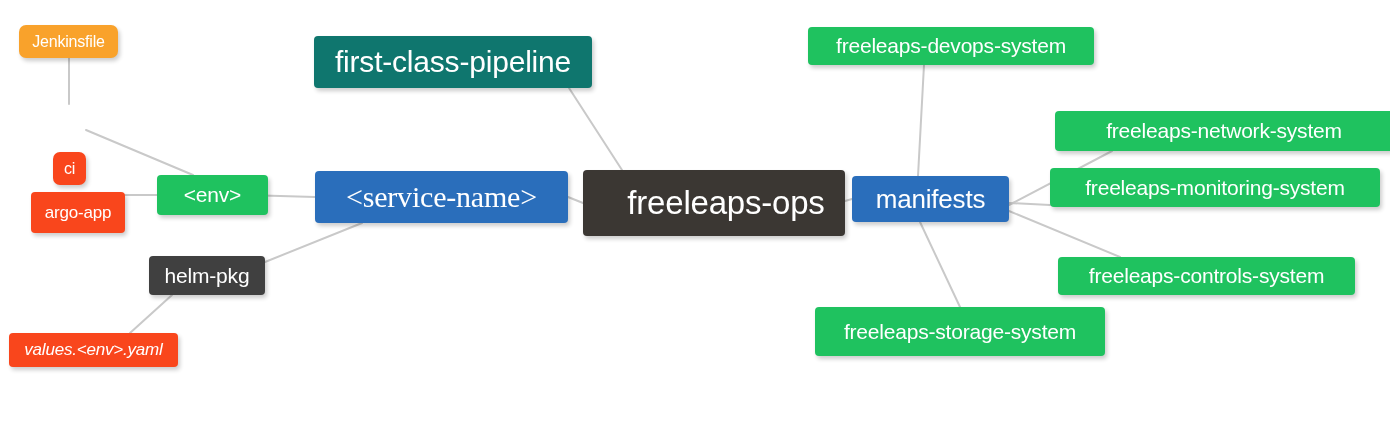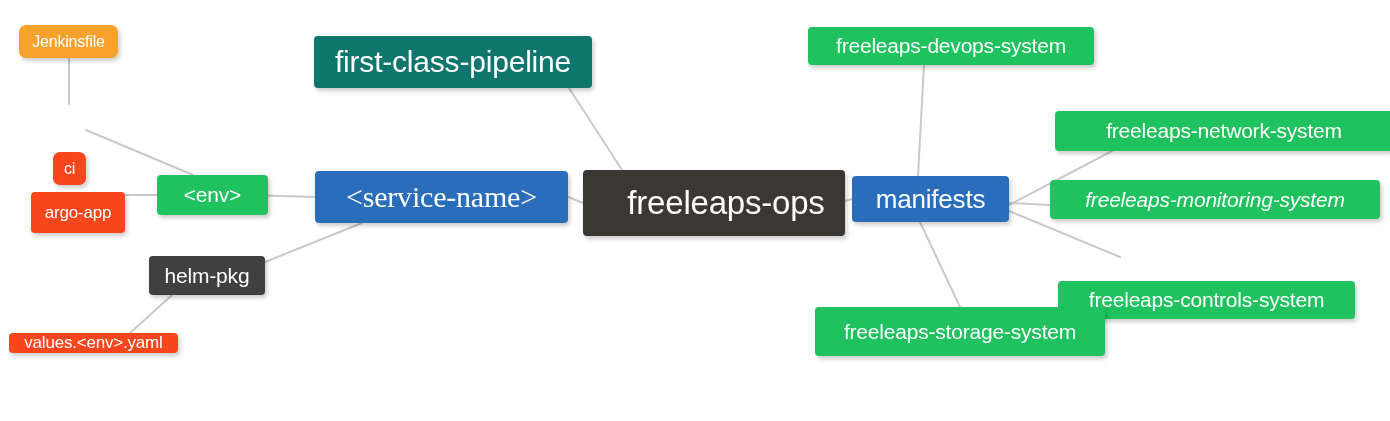--- a/index.html
+++ b/index.html
@@ -91,44 +91,44 @@
       </div>
       <div class="node c-red s-l3" style="left: 31px; top: 192px; width: 94px; height: 41px; background: rgb(249, 70, 28);">
         <span>argo-app</span>
       </div>
       <div class="node c-green s-l2" style="left: 157px; top: 175px; width: 111px; height: 40px; background: rgb(31, 194, 95);">
         <span>&lt;env&gt;</span>
       </div>
       <div class="node c-green s-l2" style="left: 149px; top: 256px; width: 116px; height: 39px; background: #404040;">
         <span>helm-pkg</span>
       </div>
-      <div class="node c-red s-l3" style="left: 9px; top: 333px; width: 169px; height: 20px; background: rgb(249, 70, 28);">
+      <div class="node c-red s-l3" style="left: 9px; top: 333px; width: 169px; height: 34px; background: rgb(249, 70, 28); font-style: italic;">
         <span>values.&lt;env&gt;.yaml</span>
       </div>
       <div class="node c-blue s-l1" style="left: 314px; top: 36px; width: 278px; height: 52px; background: #0f766e;">
         <span>first-class-pipeline</span>
       </div>
       <div class="node c-blue s-l1" style="left: 315px; top: 171px; width: 253px; height: 52px; background: rgb(42, 110, 187); font-family: Liberation Serif, serif;">
         <span>&lt;service-name&gt;</span>
       </div>
       <div class="node c-root s-root" style="left: 583px; top: 170px; width: 262px; height: 66px; background: rgb(59, 55, 51); padding-left: 24px;">
         <span>freeleaps-ops</span>
       </div>
       <div class="node c-blue s-mid" style="left: 852px; top: 176px; width: 157px; height: 46px; background: rgb(42, 110, 187);">
         <span>manifests</span>
       </div>
       <div class="node c-green s-l2" style="left: 800px; top: 27px; width: 286px; height: 38px; background: rgb(31, 194, 95); margin-left: 8px;">
         <span>freeleaps-devops-system</span>
       </div>
       <div class="node c-green s-l2" style="left: 1055px; top: 111px; width: 338px; height: 40px; background: rgb(31, 194, 95);">
         <span>freeleaps-network-system</span>
       </div>
-      <div class="node c-green s-l2" style="left: 1050px; top: 180px; width: 330px; height: 39px; background: rgb(31, 194, 95); font-style: italic;">
+      <div class="node c-green s-l2" style="left: 1050px; top: 168px; width: 330px; height: 39px; background: rgb(31, 194, 95);">
         <span>freeleaps-monitoring-system</span>
       </div>
-      <div class="node c-green s-l2" style="left: 1058px; top: 257px; width: 297px; height: 38px; background: rgb(31, 194, 95); margin-top: 24px;">
+      <div class="node c-green s-l2" style="left: 1058px; top: 257px; width: 297px; height: 38px; background: rgb(31, 194, 95);">
         <span>freeleaps-controls-system</span>
       </div>
       <div class="node c-green s-l2" style="left: 815px; top: 307px; width: 290px; height: 49px; background: rgb(31, 194, 95);">
         <span>freeleaps-storage-system</span>
       </div>
     </div>
 </div>
 
 </body></html>

